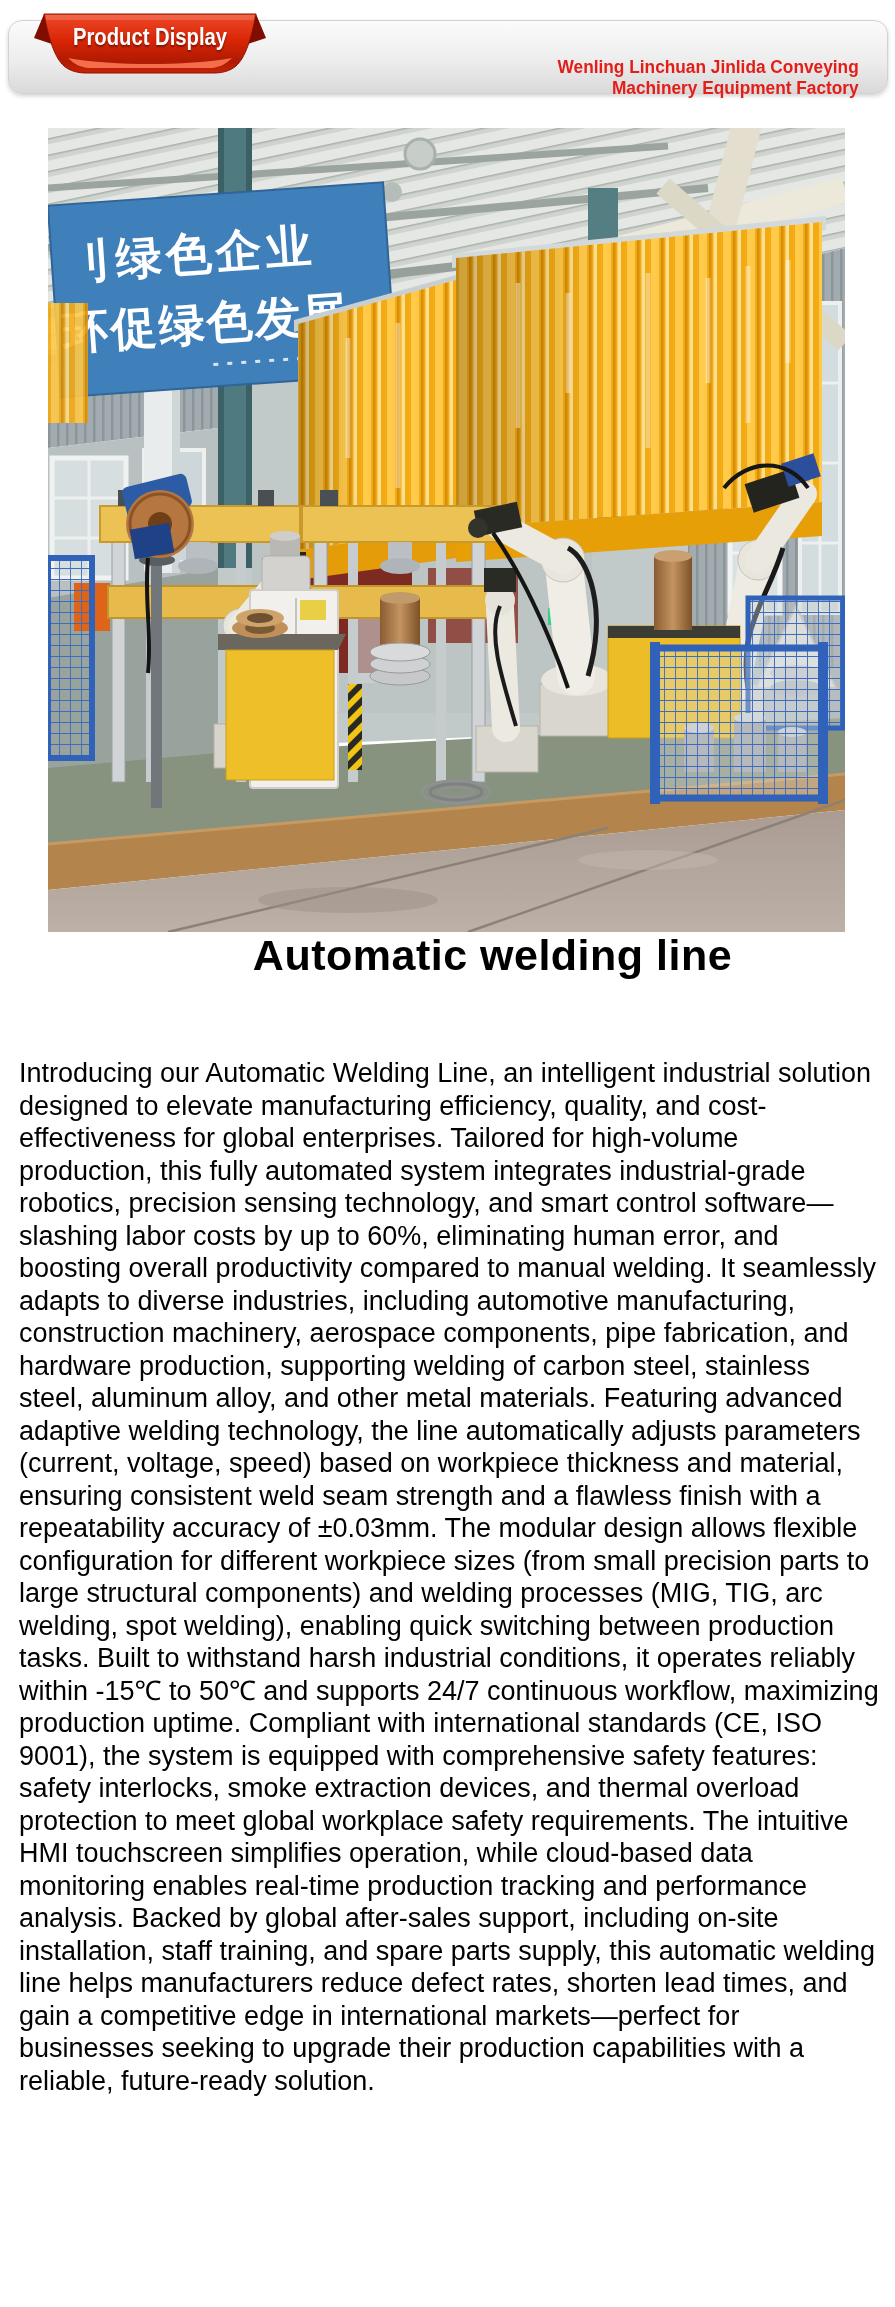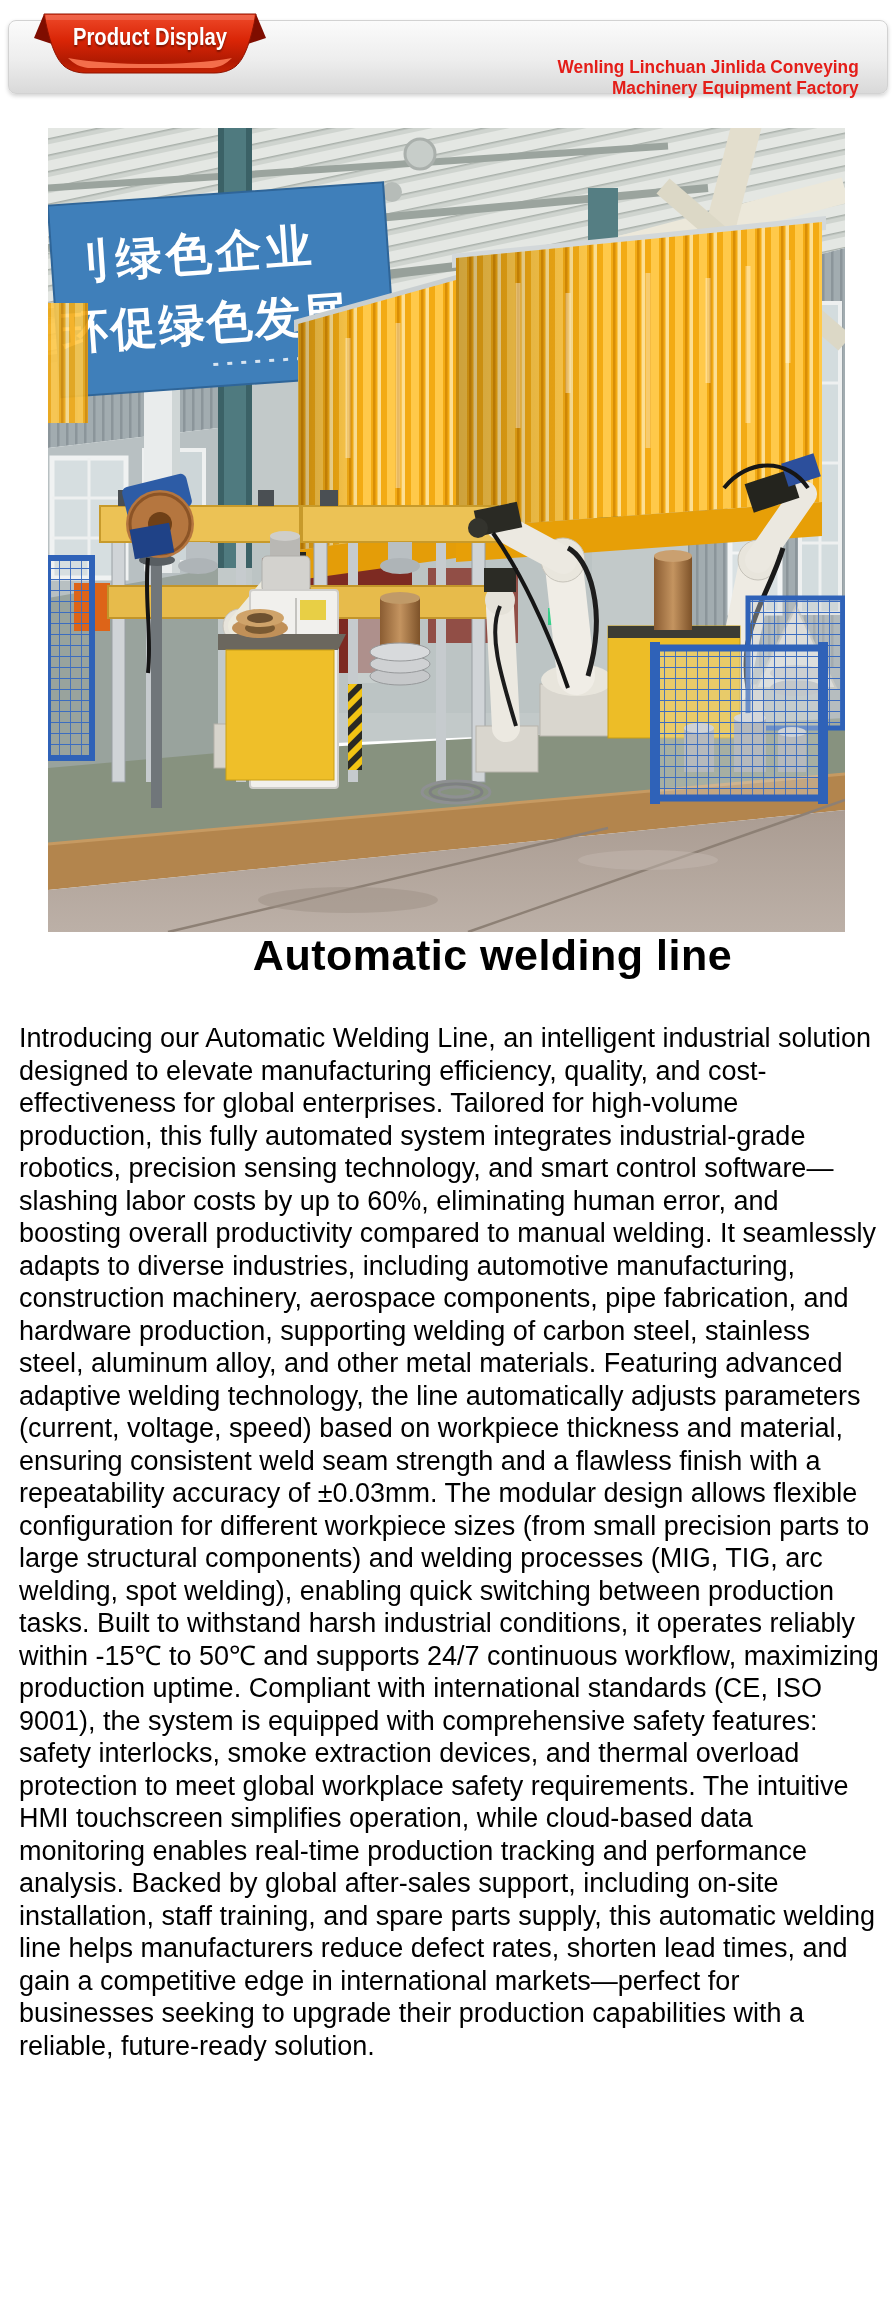--- a/index.html
+++ b/index.html
@@ -3,21 +3,21 @@
 <meta charset="utf-8">
 <style>
   html,body{margin:0;padding:0;}
   body{
     width:895px;height:2307px;position:relative;background:#ffffff;
     font-family:"Liberation Sans", sans-serif;overflow:hidden;
   }
   
   .header-bar{
     position:absolute;left:8px;top:20px;width:878px;height:72px;
-    border-radius:8px;border:1px solid #d2d2d2;
+    border-radius:14px;border:1px solid #d2d2d2;
     background:linear-gradient(#fbfbfb,#ededed 55%,#d9d9d9);
     box-shadow:0 2px 4px rgba(0,0,0,.18);
   }
   .ribbon{position:absolute;left:34px;top:8px;width:232px;height:72px;}
   .ribbon svg{position:absolute;left:0;top:0;}
   .ribbon-label{
     position:absolute;left:0;right:0;top:16px;text-align:center;
     color:#ffffff;font-weight:bold;font-size:23px;letter-spacing:0px;
     transform:scaleX(.88);text-shadow:0 2px 2px rgba(0,0,0,.4);
     white-space:nowrap;
@@ -29,21 +29,21 @@
   }
   
   .product-photo{position:absolute;left:48px;top:128px;width:797px;height:804px;}
   .product-photo svg{display:block;width:797px;height:804px;}
   
   .page-title{
     position:absolute;left:0;top:902px;width:895px;text-align:center;
     font-size:43px;font-weight:bold;color:#000;letter-spacing:.5px;padding-left:45px;
   }
   .product-description{
-    position:absolute;left:19px;top:1022px;width:860px;
+    position:absolute;left:19px;top:1057px;width:860px;
     font-size:27px;line-height:32.5px;color:#000;letter-spacing:0;
   }
 </style>
 </head>
 <body>
 
 <div class="header-bar">
   <div class="company-name">
     <div>Wenling Linchuan Jinlida Conveying</div>
     <div>Machinery Equipment Factory</div>

